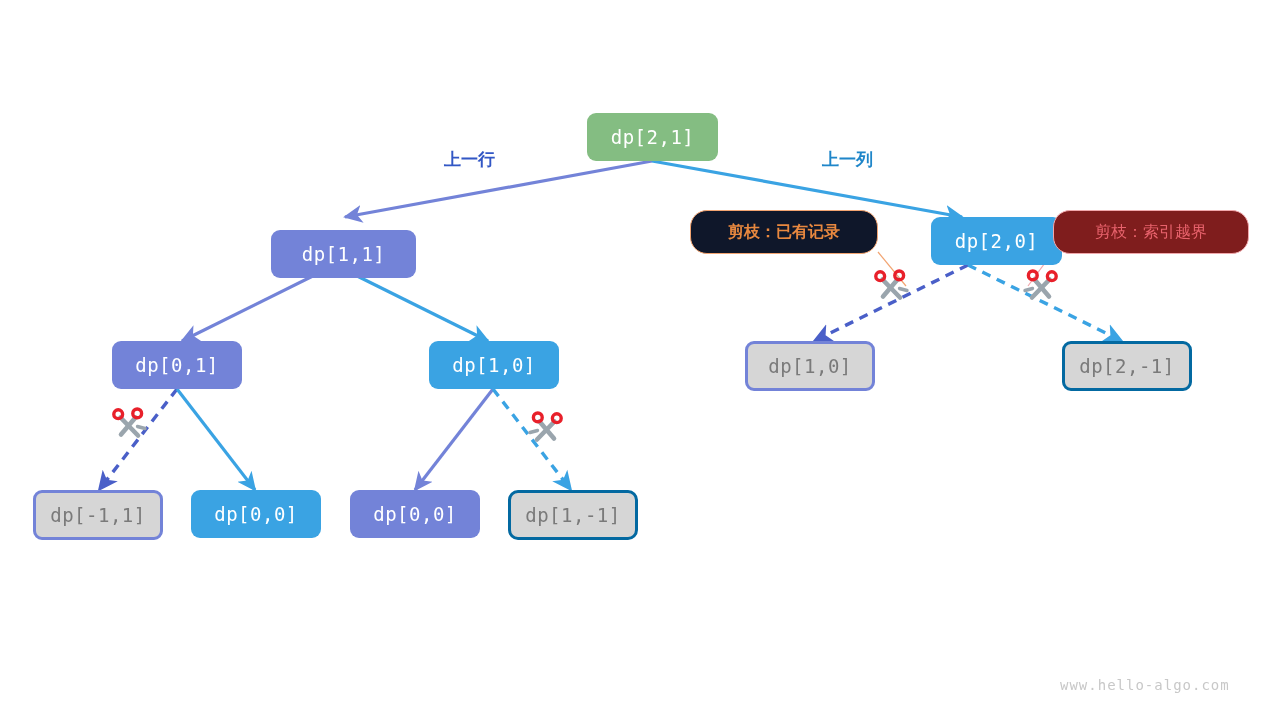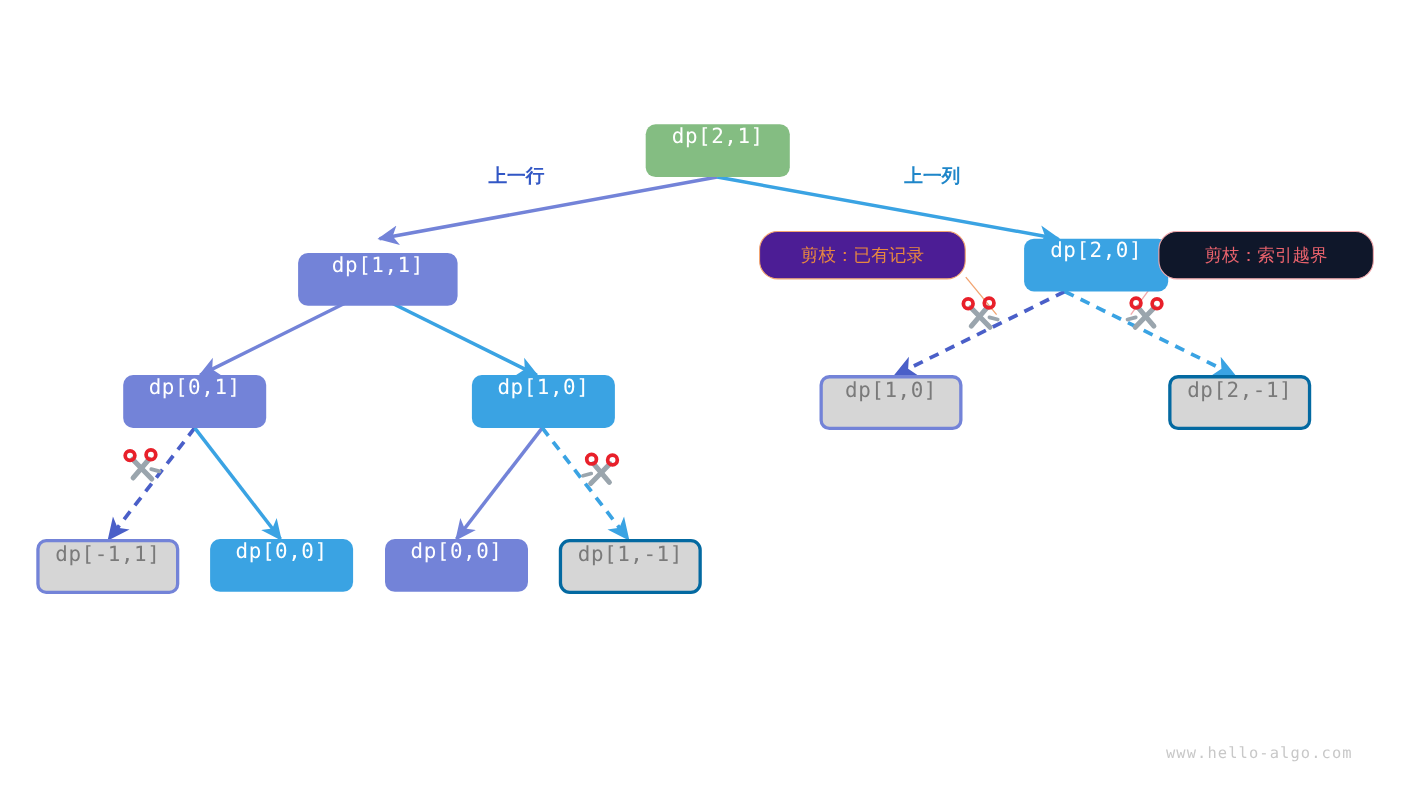--- a/index.html
+++ b/index.html
@@ -19,20 +19,21 @@
     position: absolute;
     left: 0;
     top: 0;
     width: 1280px;
     height: 720px;
   }
   .node {
     position: absolute;
     box-sizing: border-box;
     display: flex;
+    align-items: center;
     justify-content: center;
     border-radius: 9px;
     font-family: "DejaVu Sans Mono", monospace;
     font-size: 19px;
     letter-spacing: 0.5px;
     white-space: nowrap;
     user-select: none;
   }
   .node-green { background: #84bd82; color: #ffffff; }
   .node-purple { background: #7383d8; color: #ffffff; }
@@ -64,26 +65,27 @@
     align-items: center;
     justify-content: center;
     border-radius: 17px;
     font-family: "DejaVu Sans", sans-serif;
     font-size: 16px;
     white-space: nowrap;
     padding: 0 14px;
     user-select: none;
   }
   .callout-orange {
-    background: #4c1d95;
+    background: #0f172a;
     border: 1.4px solid #f2a471;
     color: #e8883f;
+    font-weight: bold;
   }
   .callout-red {
-    background: #0f172a;
+    background: #7f1d1d;
     border: 1.4px solid #f1a8ac;
     color: #e8626c;
     justify-content: center;
   }
   .scissors {
     position: absolute;
     width: 44px;
     height: 44px;
   }
   .watermark {

